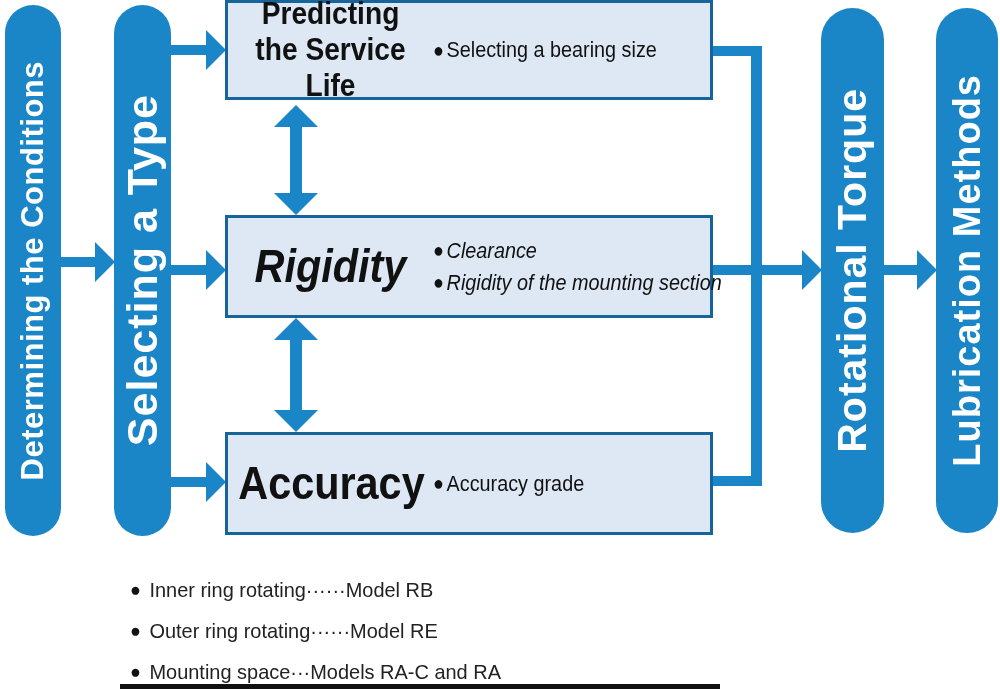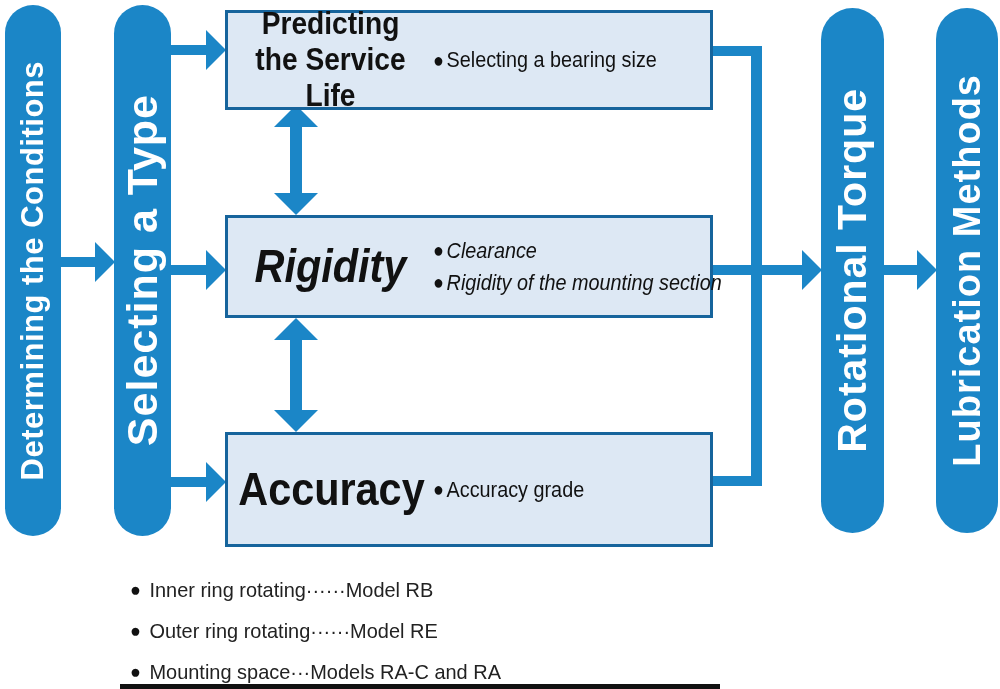--- a/index.html
+++ b/index.html
@@ -19,23 +19,23 @@
   .pill-1 .pill-text{font-size:31px;letter-spacing:0.5px;}
   .pill-2{left:114px;top:5px;width:57px;height:531px;}
   .pill-2 .pill-text{font-size:43px;}
   .pill-3{left:821px;top:8px;width:63px;height:525px;}
   .pill-3 .pill-text{font-size:41px;}
   .pill-4{left:936px;top:8px;width:62px;height:525px;}
   .pill-4 .pill-text{font-size:38px;}
 
   
   .box{position:absolute;left:225px;width:488px;background:var(--box-fill);border:3px solid var(--box-border);display:flex;align-items:center;}
-  .box-1{top:10px;height:100px;}
+  .box-1{top:0;height:100px;}
   .box-2{top:215px;height:103px;font-style:italic;}
-  .box-3{top:432px;height:115px;}
+  .box-3{top:432px;height:103px;}
   .box-title{width:205px;flex:0 0 205px;text-align:center;font-weight:bold;color:#111;line-height:1.12;white-space:pre-line;transform:scaleX(0.88);}
   .box-1 .box-title{font-size:32px;}
   .box-2 .box-title,.box-3 .box-title{font-size:46px;transform:scaleX(0.9);}
   .box-bullets{flex:1;display:flex;flex-direction:column;justify-content:center;gap:6px;}
   .bullet-line{display:flex;align-items:center;font-size:22px;color:#111;white-space:nowrap;transform:scaleX(0.9);transform-origin:left center;}
   .bullet-dot{font-size:20px;margin-right:3px;color:#111;}
 
   
   .harrow{position:absolute;height:40px;}
   .harrow .shaft{position:absolute;left:0;top:15px;height:10px;background:var(--blue);}

